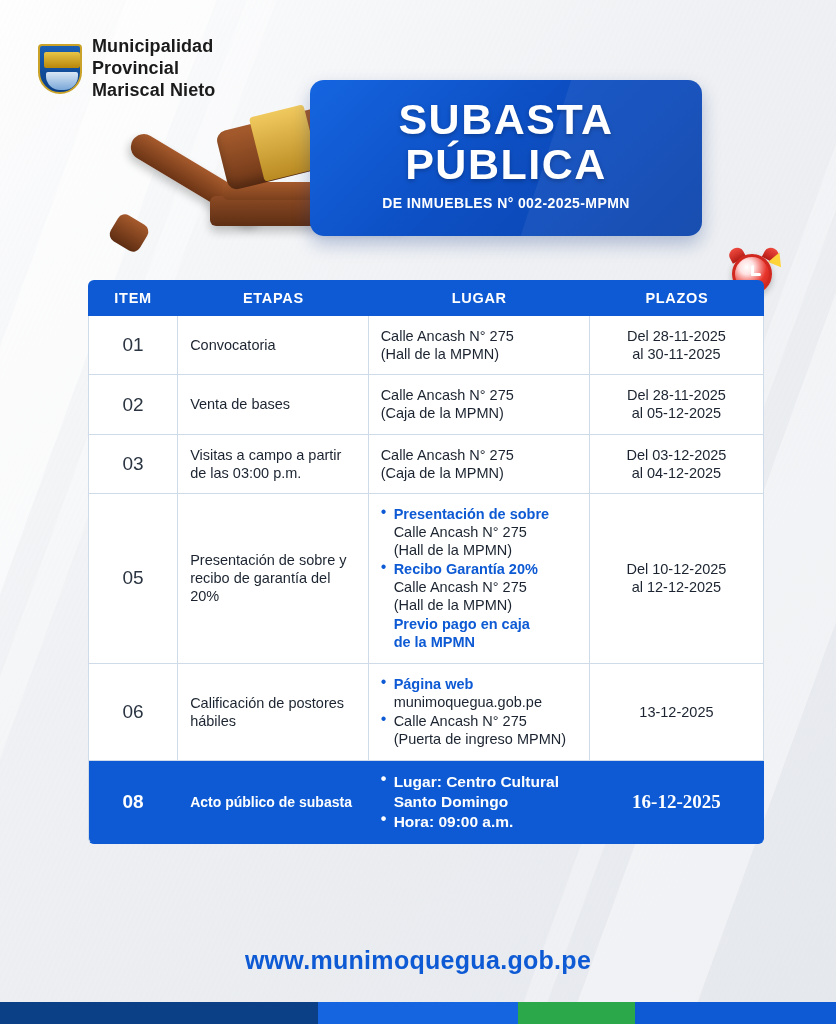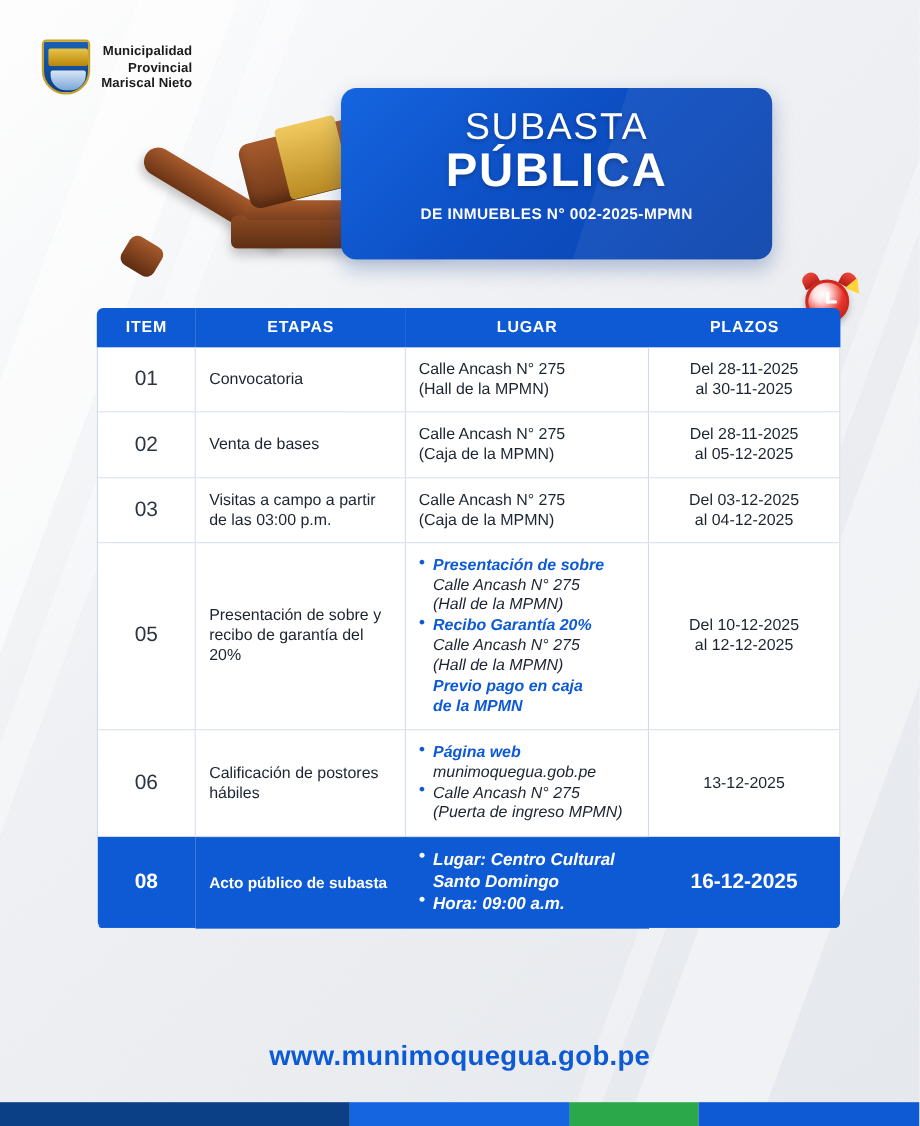--- a/index.html
+++ b/index.html
@@ -53,26 +53,25 @@
     border-radius: 2px;
   }
   .crest:after {
     content: "";
     position: absolute; left: 6px; top: 26px;
     width: 32px; height: 18px;
     background: linear-gradient(180deg,#d9e6f5 0%, #7aa7d8 100%);
     border-radius: 2px 2px 14px 14px;
   }
   .logo-text {
-    font-size: 12px;
+    font-size: 18px;
     line-height: 1.22;
     font-weight: bold;
     color: #1b1b1b;
     letter-spacing: .1px;
-    text-align: right;
   }
 
   .title-panel {
     position: absolute;
     left: 310px; top: 80px;
     width: 392px; height: 156px;
     background: linear-gradient(135deg, #1565e0 0%, #0d4fc4 45%, #0a43ab 100%);
     border-radius: 14px;
     box-shadow: 0 8px 18px rgba(10,50,130,0.28);
     overflow: hidden;
@@ -83,21 +82,21 @@
     width: 220px; height: 240px;
     background: rgba(255,255,255,0.06);
     transform: skewX(-18deg);
   }
   .title-inner {
     position: relative;
     padding: 18px 26px 0 26px;
     text-align: center;
   }
   .t-sub1 {
-    font-size: 34px; font-weight: normal; color: #ffffff;
+    font-size: 43px; font-weight: bold; color: #ffffff;
     letter-spacing: 1.5px; line-height: 1.02;
     text-shadow: 0 2px 4px rgba(0,0,0,0.25);
   }
   .t-sub2 {
     font-size: 43px; font-weight: bold; color: #ffffff;
     letter-spacing: 1.5px; line-height: 1.05;
     text-shadow: 0 2px 4px rgba(0,0,0,0.25);
   }
   .t-sub3 {
     margin-top: 8px;
@@ -207,37 +206,37 @@
     vertical-align: middle;
     font-size: 14.5px;
     color: #1b2430;
     line-height: 1.25;
   }
   tbody tr td:first-child { border-left: 1px solid #cfdbe9; }
   .c-item { text-align: center; font-size: 19px; color: #2b3542; }
   .c-etapa { }
   .c-lugar { }
   .c-plazo { text-align: center; }
-  .bullets { list-style: none; font-style: italic; }
+  .bullets { list-style: none; }
   .bullets li { position: relative; padding-left: 13px; margin-bottom: 1px; }
   .bullets li:before {
     content: "•";
     position: absolute; left: 0; top: -1px;
     color: #0d5ad4; font-size: 16px; line-height: 1;
   }
   .b-strong { color: #0d5ad4; font-weight: bold; }
   .plain { color: #1b2430; font-weight: normal; }
   .last-row td {
     background: #0d5ad4;
     color: #fff;
     font-weight: bold;
     border-color: #0d5ad4;
   }
   .last-row td:first-child { border-bottom-left-radius: 6px; }
-  .last-row td:last-child { border-bottom-right-radius: 6px; }
+  .last-row td:last-child { border-bottom-right-radius: 6px; font-family: Liberation Serif, serif; }
   .last-row .c-item { font-size: 19px; color:#fff; }
   .last-row .c-etapa { font-size: 14px; }
   .last-row .c-lugar { font-size: 15.5px; }
   .last-row .c-plazo { font-size: 19px; }
   .last-row .bullets li:before { color: #fff; }
 
   
   .footer-url {
     position: absolute;
     left: 0; right: 0; top: 946px;

